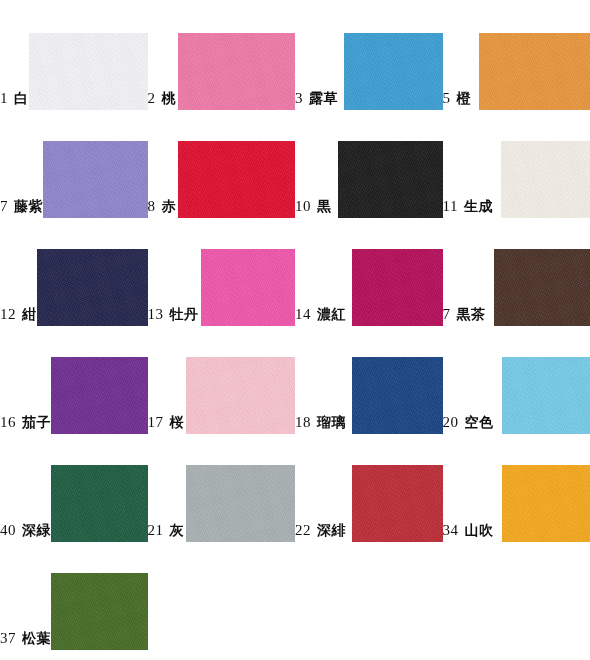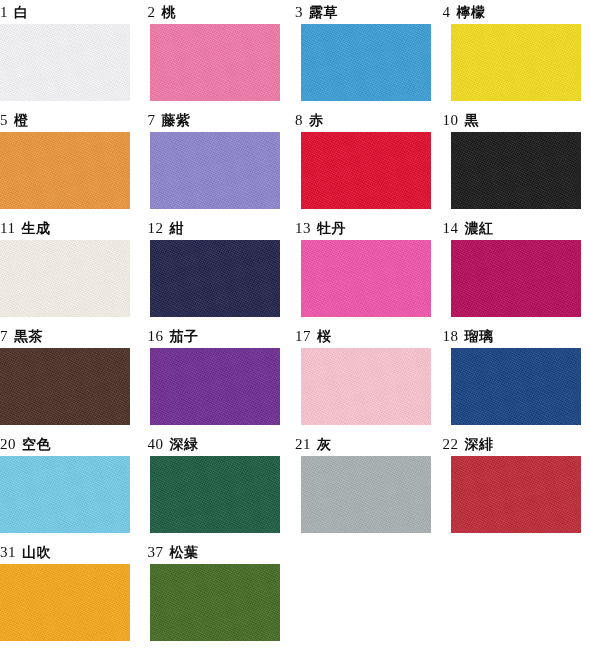--- a/index.html
+++ b/index.html
@@ -21,22 +21,22 @@
     display: grid;
     grid-template-columns: repeat(4, 147.5px);
     grid-template-rows: repeat(6, 108px);
     box-sizing: border-box;
     padding-top: 2px;
   }
 
   .swatch-cell {
     position: relative;
     display: flex;
-    flex-direction: column;
-    align-items: flex-start;
+    flex-direction: row;
+    align-items: flex-end;
     box-sizing: border-box;
   }
 
   .swatch-cell.empty-cell {
     visibility: hidden;
   }
 
   .swatch-label {
     height: 22px;
     line-height: 20px;
@@ -106,24 +106,20 @@
     </div>
     <div class="swatch-cell">
       <div class="swatch-label"><span class="swatch-number">2</span><span class="swatch-name">桃</span></div>
       <div class="swatch-chip" style="background-color: rgb(239, 121, 168);"></div>
     </div>
     <div class="swatch-cell">
       <div class="swatch-label"><span class="swatch-number">3</span><span class="swatch-name">露草</span></div>
       <div class="swatch-chip" style="background-color: rgb(60, 158, 212);"></div>
     </div>
     <div class="swatch-cell">
-      <div class="swatch-label"><span class="swatch-number">4</span><span class="swatch-name">檸檬</span></div>
-      <div class="swatch-chip" style="background-color: rgb(242, 220, 32);"></div>
-    </div>
-    <div class="swatch-cell">
       <div class="swatch-label"><span class="swatch-number">5</span><span class="swatch-name">橙</span></div>
       <div class="swatch-chip" style="background-color: rgb(233, 150, 60);"></div>
     </div>
     <div class="swatch-cell">
       <div class="swatch-label"><span class="swatch-number">7</span><span class="swatch-name">藤紫</span></div>
       <div class="swatch-chip" style="background-color: rgb(141, 133, 204);"></div>
     </div>
     <div class="swatch-cell">
       <div class="swatch-label"><span class="swatch-number">8</span><span class="swatch-name">赤</span></div>
       <div class="swatch-chip" style="background-color: rgb(224, 14, 46);"></div>
@@ -174,21 +170,21 @@
     </div>
     <div class="swatch-cell">
       <div class="swatch-label"><span class="swatch-number">21</span><span class="swatch-name">灰</span></div>
       <div class="swatch-chip" style="background-color: rgb(169, 177, 179);"></div>
     </div>
     <div class="swatch-cell">
       <div class="swatch-label"><span class="swatch-number">22</span><span class="swatch-name">深緋</span></div>
       <div class="swatch-chip" style="background-color: rgb(188, 43, 54);"></div>
     </div>
     <div class="swatch-cell">
-      <div class="swatch-label"><span class="swatch-number">31</span><span class="swatch-name">山吹</span></div>
+      <div class="swatch-label"><span class="swatch-number">34</span><span class="swatch-name">山吹</span></div>
       <div class="swatch-chip" style="background-color: rgb(245, 168, 28);"></div>
     </div>
     <div class="swatch-cell">
       <div class="swatch-label"><span class="swatch-number">37</span><span class="swatch-name">松葉</span></div>
       <div class="swatch-chip" style="background-color: rgb(69, 107, 36);"></div>
     </div>
     <div class="swatch-cell empty-cell">
       <div class="swatch-label"><span class="swatch-number"></span><span class="swatch-name"></span></div>
       <div class="swatch-chip"></div>
     </div>

